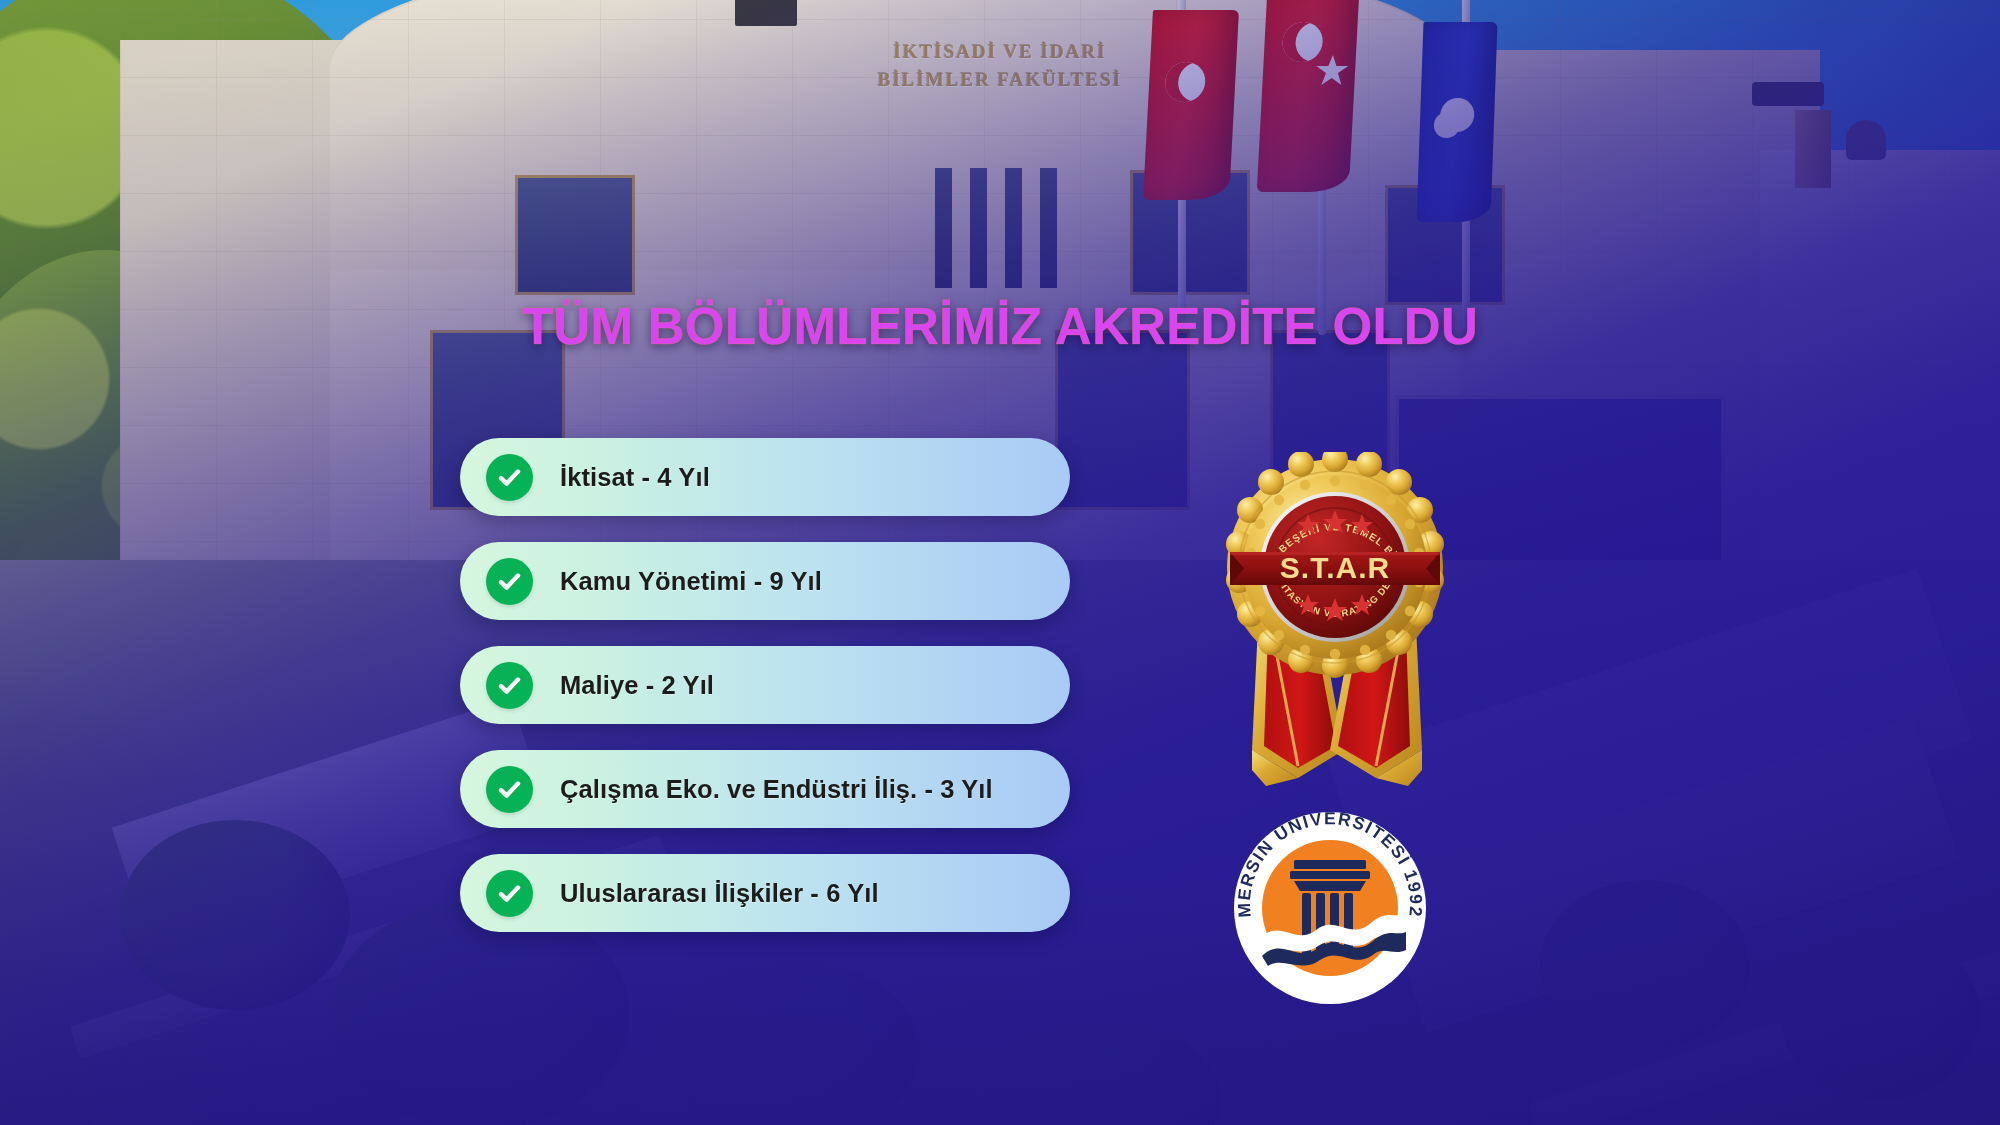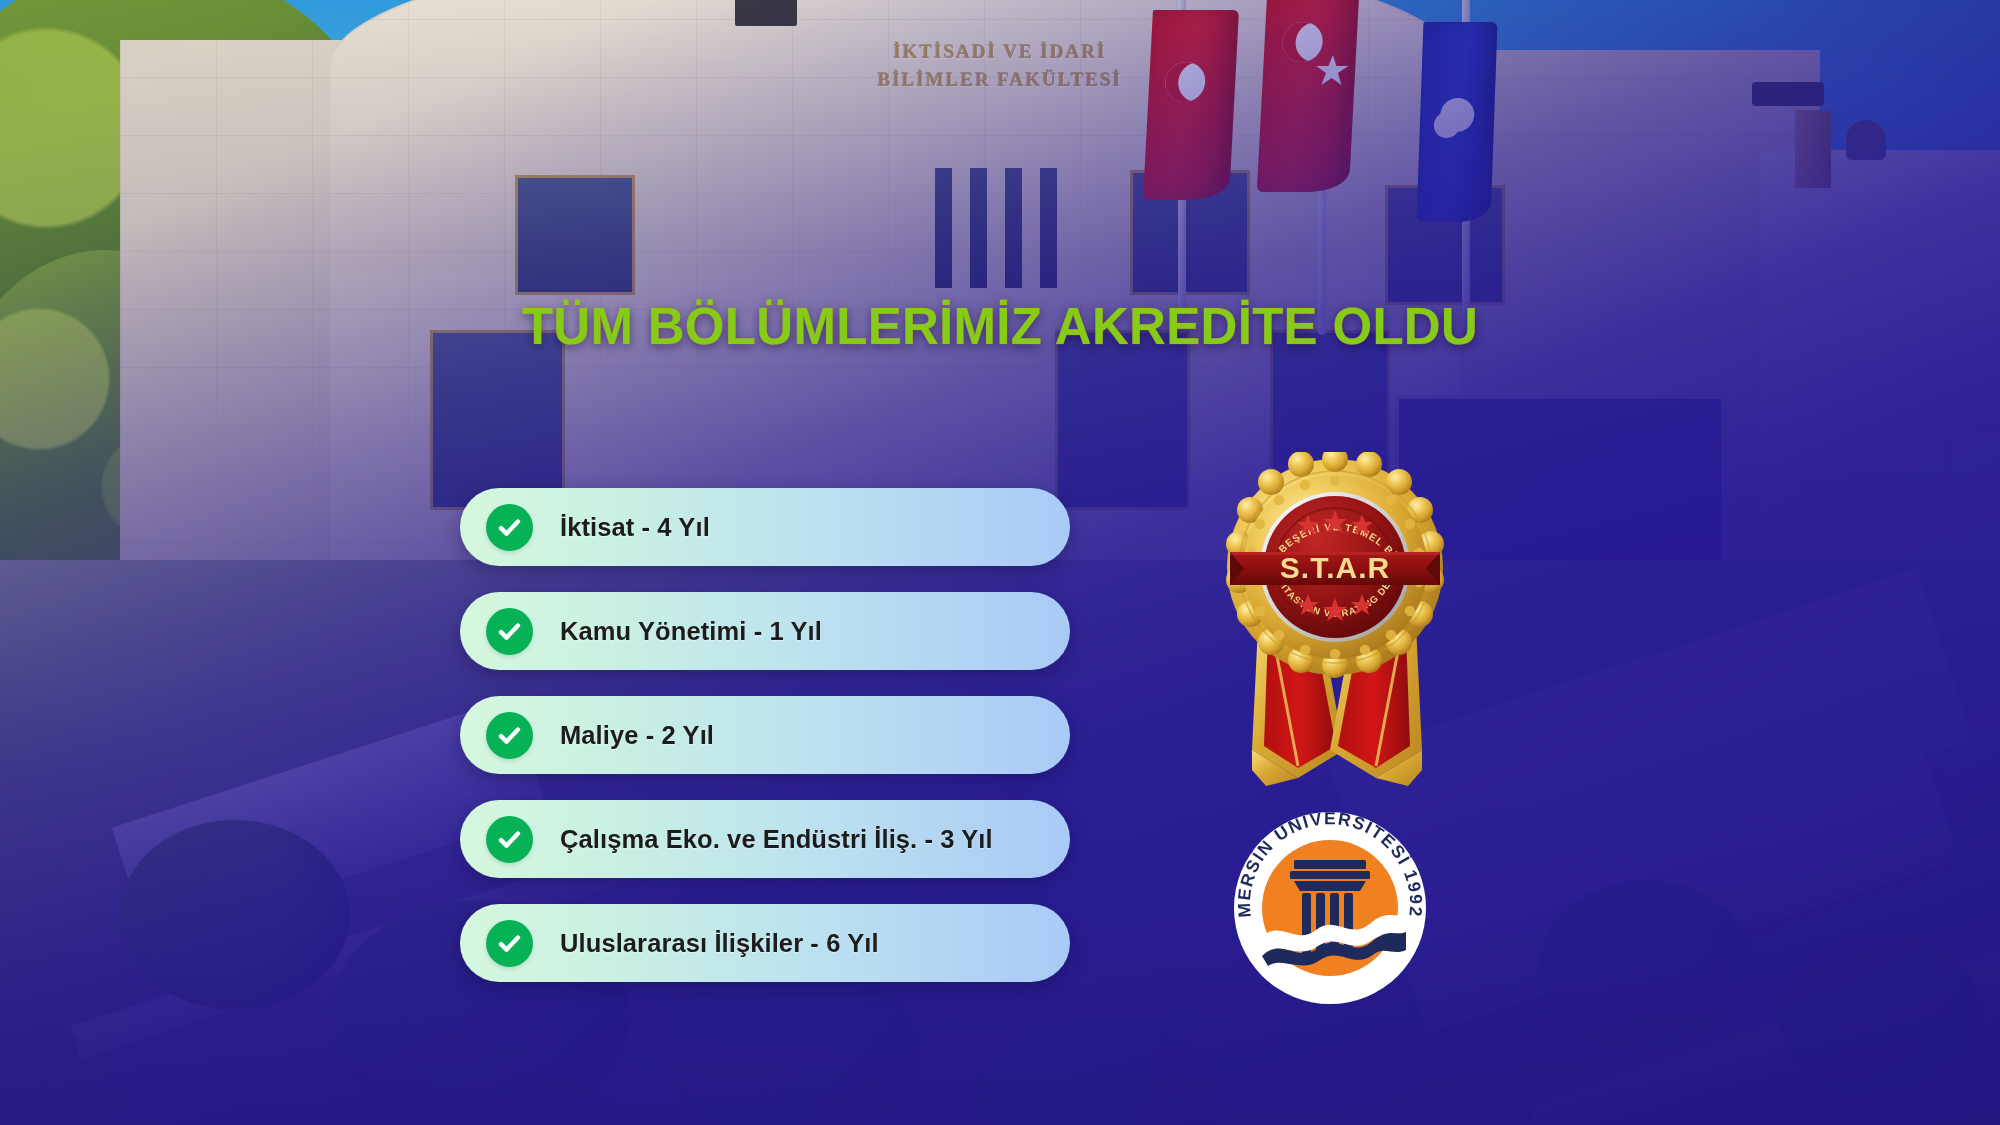--- a/index.html
+++ b/index.html
@@ -168,28 +168,28 @@
     position:absolute; left:0; right:0; top:147px; text-align:center;
     color:#ffffff; font-weight:800; font-size:72px; line-height:1.07;
     letter-spacing:-0.5px; text-transform:uppercase;
     text-shadow:0 3px 10px rgba(16,8,60,.55), 0 1px 2px rgba(16,8,60,.45);
     font-family:"Liberation Sans", sans-serif;
     -webkit-text-stroke:0.6px rgba(255,255,255,.45);
   }
   .headline .l2 { display:block; }
   .subline {
     position:absolute; left:0; right:0; top:297px; text-align:center;
-    color:#84cc16; font-weight:800; font-size:51px; letter-spacing:.3px;
+    color:#d946ef; font-weight:800; font-size:51px; letter-spacing:.3px;
     text-transform:uppercase;
     text-shadow:0 3px 10px rgba(20,10,60,.55);
     -webkit-text-stroke:0.5px rgba(245,137,59,.4);
   }
 
   
-  .list { position:absolute; left:460px; top:488px; width:610px;text-align:center; }
+  .list { position:absolute; left:460px; top:438px; width:610px;text-align:center; }
   .pill {
     position:relative; height:78px; margin-bottom:26px;
     border-radius:39px;
     background:linear-gradient(90deg,#d6f7de 0%, #c9f0e2 25%, #bde3ef 55%, #a9caf6 100%);
     box-shadow:0 6px 18px rgba(10,5,50,.30);
     display:flex; align-items:center; padding-left:26px;
   }
   .check {
     width:47px; height:47px; border-radius:50%;
     background:#07b257; flex:0 0 auto;
@@ -307,21 +307,21 @@
       <span class="pill-label">İktisat - 4 Yıl</span>
     </div>
 
 
     <div class="pill">
       <span class="check">
         <svg width="29" height="29" viewBox="0 0 29 29">
             <path d="M6 15.2 L11.6 20.6 L23 8.6" stroke="#ffffff" stroke-width="4.4" fill="none" stroke-linecap="round" stroke-linejoin="round"></path>
           </svg>
       </span>
-      <span class="pill-label">Kamu Yönetimi - 1 Yıl</span>
+      <span class="pill-label">Kamu Yönetimi - 9 Yıl</span>
     </div>
 
     <div class="pill">
       <span class="check">
         <svg width="29" height="29" viewBox="0 0 29 29">
             <path d="M6 15.2 L11.6 20.6 L23 8.6" stroke="#ffffff" stroke-width="4.4" fill="none" stroke-linecap="round" stroke-linejoin="round"></path>
           </svg>
       </span>
       <span class="pill-label">Maliye - 2 Yıl</span>
     </div>

